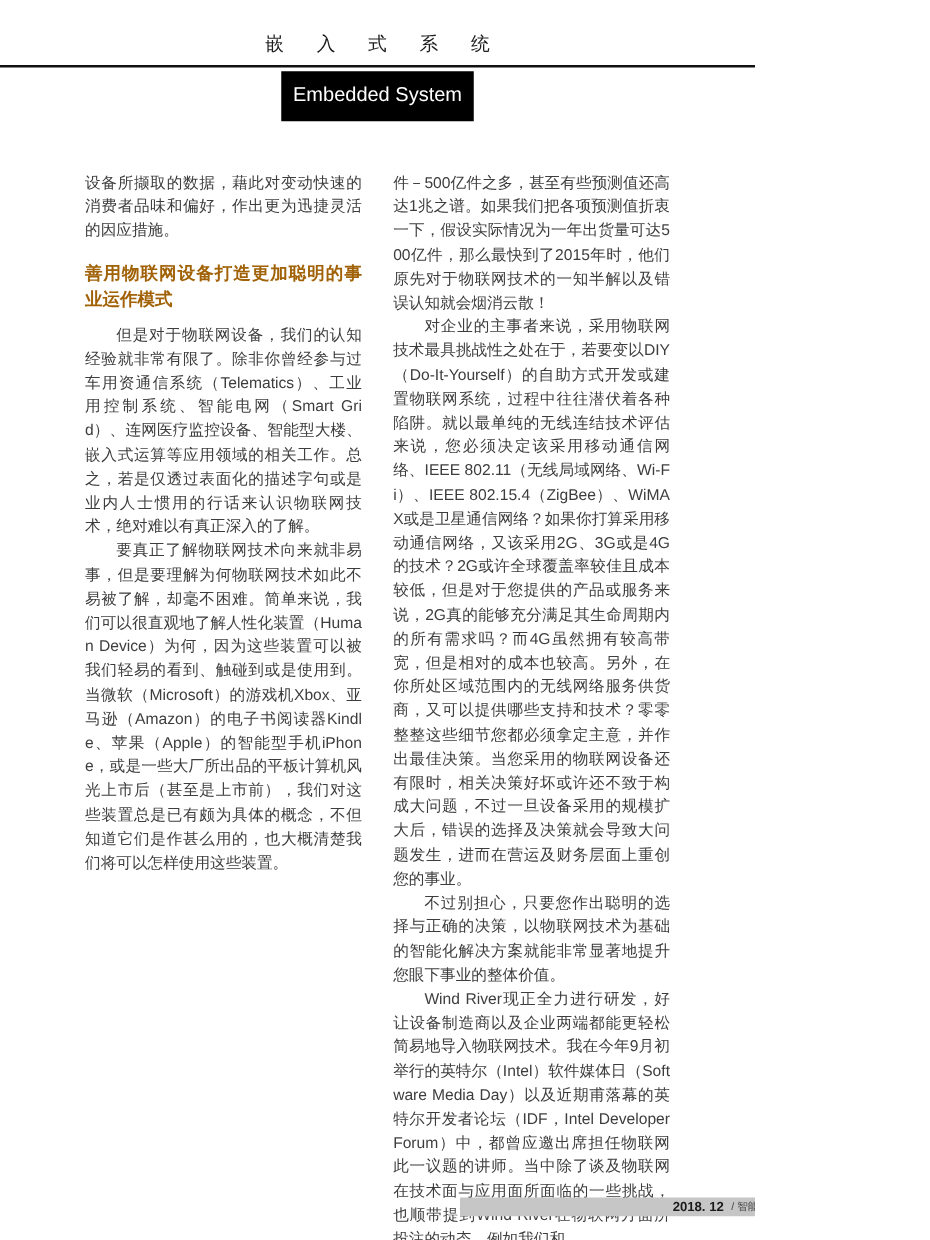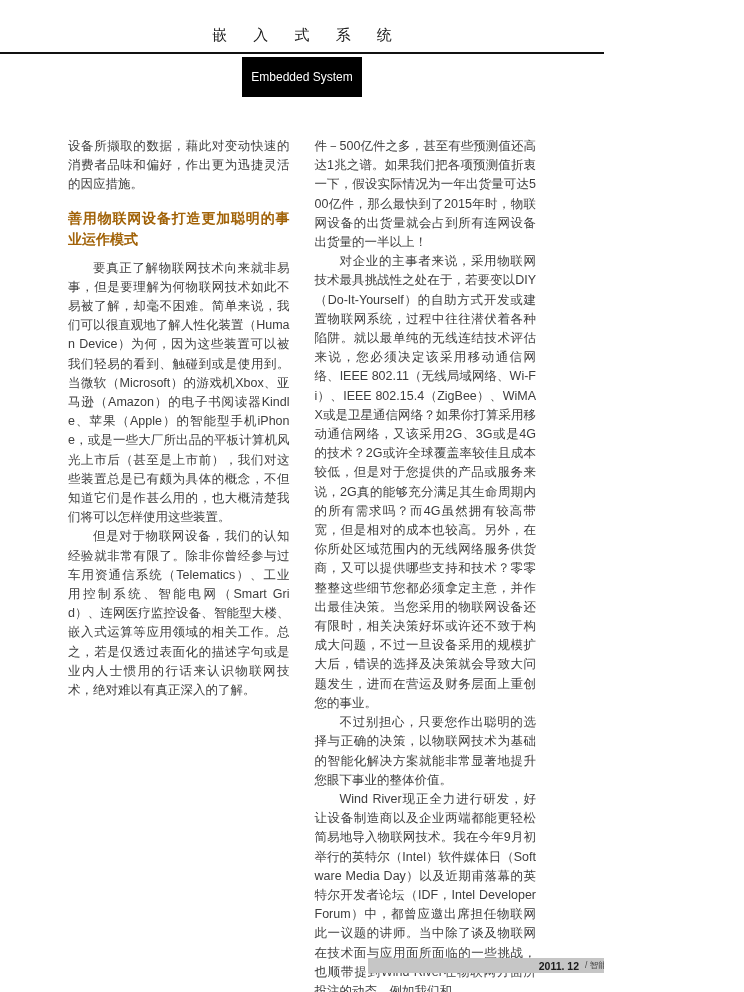--- a/index.html
+++ b/index.html
@@ -26,21 +26,21 @@
   }
   .header-rule {
     width: 664px; height: 2px;
     background: #111;
     margin: 7px auto 0;
   }
   .badge-wrap { text-align: center; margin-top: 3px; }
   .badge {
     display: inline-block;
     background: #000; color: #fff;
-    font-size: 12px;
+    font-size: 16px;
     line-height: 16px;
     padding: 12px 9px;
     font-family: "Liberation Sans", sans-serif;
   }
   
   .columns {
     display: flex;
     gap: 25px;
     margin: 40px 68px 0;
   }
@@ -96,32 +96,32 @@
     <div class="badge-wrap">
       <span class="badge">Embedded System</span>
     </div>
   </header>
 
   <main class="columns">
 
     <div class="col">
       <p class="para no-indent">设备所撷取的数据，藉此对变动快速的消费者品味和偏好，作出更为迅捷灵活的因应措施。</p>
       <h2 class="section-heading">善用物联网设备打造更加聪明的事业运作模式</h2>
+      <p class="para">但是对于物联网设备，我们的认知经验就非常有限了。除非你曾经参与过车用资通信系统（Telematics）、工业用控制系统、智能电网（Smart Grid）、连网医疗监控设备、智能型大楼、嵌入式运算等应用领域的相关工作。总之，若是仅透过表面化的描述字句或是业内人士惯用的行话来认识物联网技术，绝对难以有真正深入的了解。</p>
       <p class="para">要真正了解物联网技术向来就非易事，但是要理解为何物联网技术如此不易被了解，却毫不困难。简单来说，我们可以很直观地了解人性化装置（Human Device）为何，因为这些装置可以被我们轻易的看到、触碰到或是使用到。当微软（Microsoft）的游戏机Xbox、亚马逊（Amazon）的电子书阅读器Kindle、苹果（Apple）的智能型手机iPhone，或是一些大厂所出品的平板计算机风光上市后（甚至是上市前），我们对这些装置总是已有颇为具体的概念，不但知道它们是作甚么用的，也大概清楚我们将可以怎样使用这些装置。</p>
-      <p class="para">但是对于物联网设备，我们的认知经验就非常有限了。除非你曾经参与过车用资通信系统（Telematics）、工业用控制系统、智能电网（Smart Grid）、连网医疗监控设备、智能型大楼、嵌入式运算等应用领域的相关工作。总之，若是仅透过表面化的描述字句或是业内人士惯用的行话来认识物联网技术，绝对难以有真正深入的了解。</p>
     </div>
 
     <div class="col">
-      <p class="para no-indent">件－500亿件之多，甚至有些预测值还高达1兆之谱。如果我们把各项预测值折衷一下，假设实际情况为一年出货量可达500亿件，那么最快到了2015年时，物联网设备的出货量就会占到所有连网设备出货量的一半以上！</p>
+      <p class="para no-indent">件－500亿件之多，甚至有些预测值还高达1兆之谱。如果我们把各项预测值折衷一下，假设实际情况为一年出货量可达500亿件，那么最快到了2015年时，他们原先对于物联网技术的一知半解以及错误认知就会烟消云散！</p>
       <p class="para">对企业的主事者来说，采用物联网技术最具挑战性之处在于，若要变以DIY（Do-It-Yourself）的自助方式开发或建置物联网系统，过程中往往潜伏着各种陷阱。就以最单纯的无线连结技术评估来说，您必须决定该采用移动通信网络、IEEE 802.11（无线局域网络、Wi-Fi）、IEEE 802.15.4（ZigBee）、WiMAX或是卫星通信网络？如果你打算采用移动通信网络，又该采用2G、3G或是4G的技术？2G或许全球覆盖率较佳且成本较低，但是对于您提供的产品或服务来说，2G真的能够充分满足其生命周期内的所有需求吗？而4G虽然拥有较高带宽，但是相对的成本也较高。另外，在你所处区域范围内的无线网络服务供货商，又可以提供哪些支持和技术？零零整整这些细节您都必须拿定主意，并作出最佳决策。当您采用的物联网设备还有限时，相关决策好坏或许还不致于构成大问题，不过一旦设备采用的规模扩大后，错误的选择及决策就会导致大问题发生，进而在营运及财务层面上重创您的事业。</p>
       <p class="para">不过别担心，只要您作出聪明的选择与正确的决策，以物联网技术为基础的智能化解决方案就能非常显著地提升您眼下事业的整体价值。</p>
       <p class="para">Wind River现正全力进行研发，好让设备制造商以及企业两端都能更轻松简易地导入物联网技术。我在今年9月初举行的英特尔（Intel）软件媒体日（Software Media Day）以及近期甫落幕的英特尔开发者论坛（IDF，Intel Developer Forum）中，都曾应邀出席担任物联网此一议题的讲师。当中除了谈及物联网在技术面与应用面所面临的一些挑战，也顺带提到Wind River在物联网方面所投注的动态，例如我们和</p>
     </div>
 
   </main>
 
   <footer class="page-footer">
-    <span class="footer-issue">2011. 12</span>
+    <span class="footer-issue">2018. 12</span>
     <span class="footer-journal">/ 智能电网</span>
     <span class="footer-page">69</span>
   </footer>
 
 </div>
 
 </body></html>

